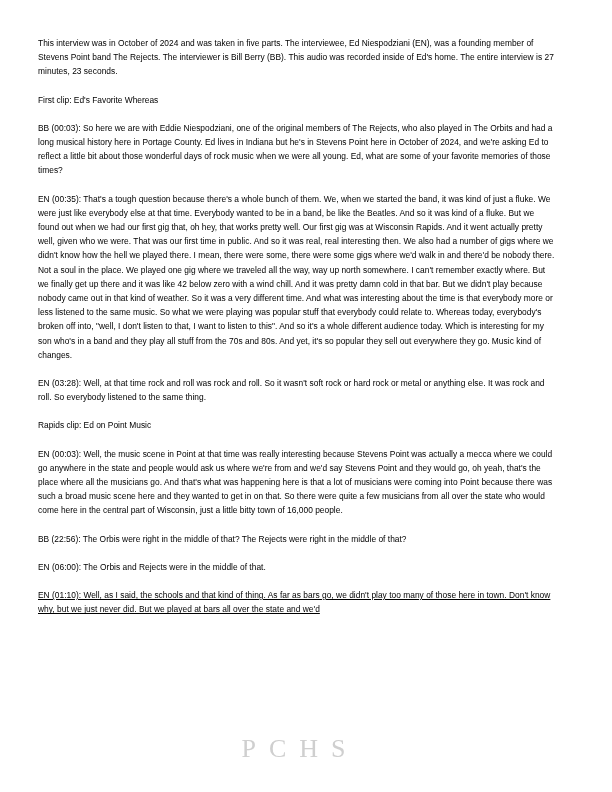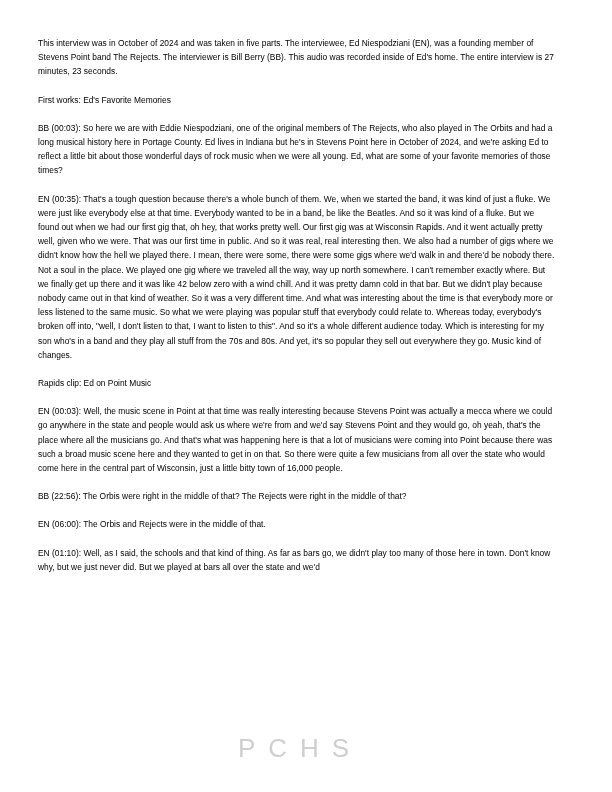--- a/index.html
+++ b/index.html
@@ -33,45 +33,47 @@
     text-align: left;
     letter-spacing: 0.02px;
   }
   p.heading {
     margin: 0 0 14px 0;
     font-size: 8.4px;
     line-height: 14.2px;
   }
   p.tight {
     margin-bottom: 24px;
+    text-decoration: underline;
   }
   .watermark {
     position: absolute;
     left: 0;
     right: 12px;
     bottom: 28px;
     text-align: center;
-    font-family: Liberation Sans, sans-serif;
+    font-family: Liberation Serif, serif;
     font-size: 26px;
     letter-spacing: 13px;
     color: #cfcfcf;
     z-index: 1;
     user-select: none;
   }
 </style>
 </head>
 <body>
 
 <div class="page">
 
   <div class="doc-body">
     <p class="para">This interview was in October of 2024 and was taken in five parts. The interviewee, Ed Niespodziani (EN), was a founding member of Stevens Point band The Rejects. The interviewer is Bill Berry (BB). This audio was recorded inside of Ed's home. The entire interview is 27 minutes, 23 seconds.</p>
-    <p class="heading">First works: Ed's Favorite Memories</p>
+    <p class="heading">First clip: Ed's Favorite Whereas</p>
     <p class="para">BB (00:03): So here we are with Eddie Niespodziani, one of the original members of The Rejects, who also played in The Orbits and had a long musical history here in Portage County. Ed lives in Indiana but he's in Stevens Point here in October of 2024, and we're asking Ed to reflect a little bit about those wonderful days of rock music when we were all young. Ed, what are some of your favorite memories of those times?</p>
     <p class="para">EN (00:35): That's a tough question because there's a whole bunch of them. We, when we started the band, it was kind of just a fluke. We were just like everybody else at that time. Everybody wanted to be in a band, be like the Beatles. And so it was kind of a fluke. But we found out when we had our first gig that, oh hey, that works pretty well. Our first gig was at Wisconsin Rapids. And it went actually pretty well, given who we were. That was our first time in public. And so it was real, real interesting then. We also had a number of gigs where we didn't know how the hell we played there. I mean, there were some, there were some gigs where we'd walk in and there'd be nobody there. Not a soul in the place. We played one gig where we traveled all the way, way up north somewhere. I can't remember exactly where. But we finally get up there and it was like 42 below zero with a wind chill. And it was pretty damn cold in that bar. But we didn't play because nobody came out in that kind of weather. So it was a very different time. And what was interesting about the time is that everybody more or less listened to the same music. So what we were playing was popular stuff that everybody could relate to. Whereas today, everybody's broken off into, "well, I don't listen to that, I want to listen to this". And so it's a whole different audience today. Which is interesting for my son who's in a band and they play all stuff from the 70s and 80s. And yet, it's so popular they sell out everywhere they go. Music kind of changes.</p>
+    <p class="para">EN (03:28): Well, at that time rock and roll was rock and roll. So it wasn't soft rock or hard rock or metal or anything else. It was rock and roll. So everybody listened to the same thing.</p>
     <p class="heading">Rapids clip: Ed on Point Music</p>
     <p class="para">EN (00:03): Well, the music scene in Point at that time was really interesting because Stevens Point was actually a mecca where we could go anywhere in the state and people would ask us where we're from and we'd say Stevens Point and they would go, oh yeah, that's the place where all the musicians go. And that's what was happening here is that a lot of musicians were coming into Point because there was such a broad music scene here and they wanted to get in on that. So there were quite a few musicians from all over the state who would come here in the central part of Wisconsin, just a little bitty town of 16,000 people.</p>
     <p class="para">BB (22:56): The Orbis were right in the middle of that? The Rejects were right in the middle of that?</p>
     <p class="para">EN (06:00): The Orbis and Rejects were in the middle of that.</p>
     <p class="para tight">EN (01:10): Well, as I said, the schools and that kind of thing. As far as bars go, we didn't play too many of those here in town. Don't know why, but we just never did. But we played at bars all over the state and we'd</p>
   </div>
 
   <div class="watermark">PCHS</div>
 
 </div>

